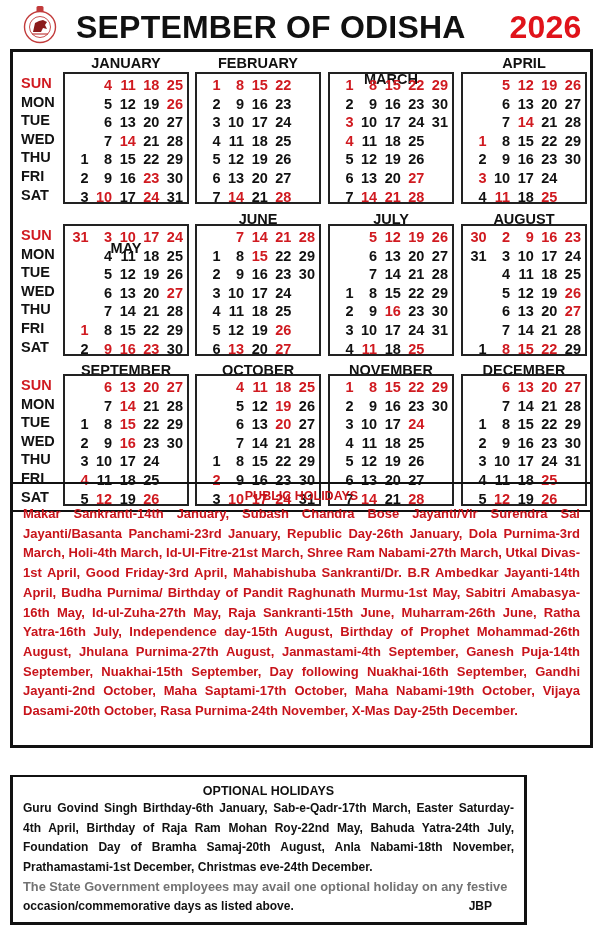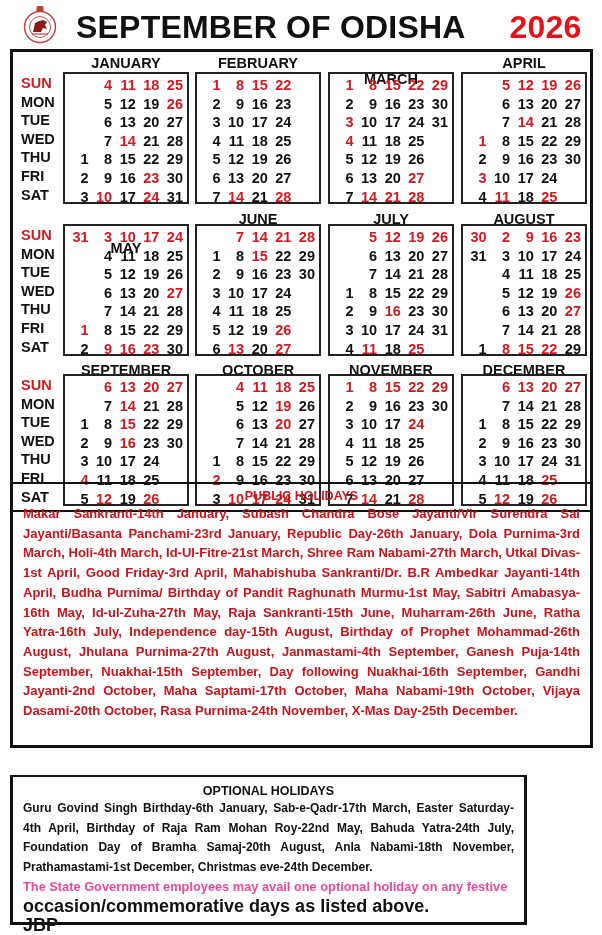--- a/index.html
+++ b/index.html
@@ -24,22 +24,22 @@
   .cell.red { color: #d01a20; }
 
   .public { position: absolute; left: 10px; top: 482px; width: 583px; height: 266px; border: 3px solid #111; border-top: 2px solid #111; padding: 4px 10px 0 10px; }
   .sec-title { text-align: center; font-size: 12.5px; font-weight: bold; line-height: 16px; }
   .public .sec-title { color: #c8141b; }
   .public .body { color: #c8141b; font-size: 13px; font-weight: bold; line-height: 19.7px; text-align: justify; }
 
   .optional { position: absolute; left: 10px; top: 775px; width: 517px; height: 150px; border: 3px solid #111; border-top: 2px solid #111; padding: 6px 10px 0 10px; }
   .optional .sec-title { color: #111; }
   .optional .body { color: #111; font-size: 12px; font-weight: bold; line-height: 19.5px; text-align: justify; }
-  .optional .note { color: #ec4899; font-size: 12.8px; font-weight: bold; line-height: 19.5px; text-align: justify; }
-  .note-last { display: flex; justify-content: space-between; font-size: 18px; font-weight: bold; line-height: 19.5px; flex-direction: column; }
+  .optional .note { color: #737373; font-size: 12.8px; font-weight: bold; line-height: 19.5px; text-align: justify; }
+  .note-last { display: flex; justify-content: space-between; font-size: 12px; font-weight: bold; line-height: 19.5px; }
   .note-last .sig { padding-right: 22px; }
 </style>
 </head>
 <body>
 
 <div class="header">
   <svg class="emblem" viewBox="0 0 38 40">
     <circle cx="19" cy="22" r="15.5" fill="none" stroke="#c23b3b" stroke-width="1.4"></circle>
     <circle cx="19" cy="22" r="10.5" fill="none" stroke="#c23b3b" stroke-width="0.9"></circle>
     <rect x="15.5" y="1" width="7" height="6" rx="1.5" fill="#c23b3b"></rect>

